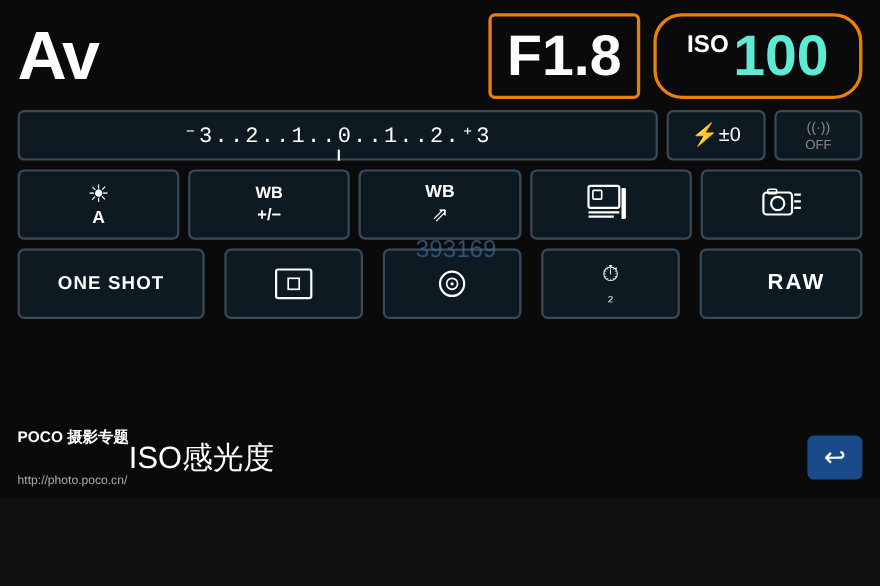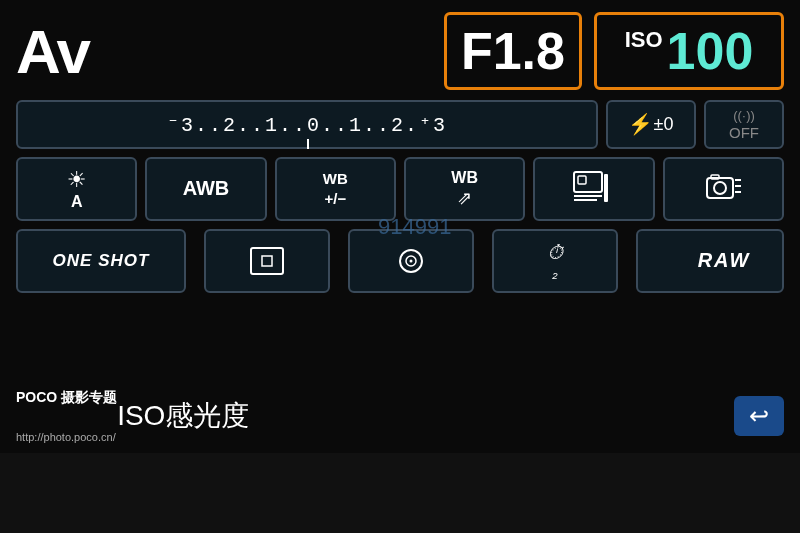--- a/index.html
+++ b/index.html
@@ -48,20 +48,21 @@
       font-weight: bold;
       color: white;
       min-width: 130px;
       text-align: center;
     }
     .iso-box {
       min-width: 190px;
       display: flex;
       align-items: center;
       gap: 4px;
+      border-radius: 26px;
     }
     .iso-label-small {
       font-size: 22px;
       font-weight: bold;
       color: white;
       align-self: flex-start;
       margin-top: 6px;
     }
     .iso-value {
       font-size: 52px;
@@ -136,21 +137,20 @@
       font-size: 13px;
       min-height: 64px;
       flex-direction: column;
     }
     
     .row4 {
       display: flex;
       align-items: flex-end;
       gap: 18px;
       margin-bottom: 10px;
-      font-style: italic;
     }
     
     .bottom-row {
       display: flex;
       align-items: center;
       justify-content: space-between;
       margin-top: auto;
     }
     .poco-label {
       display: flex;
@@ -219,35 +219,32 @@
       </span>
       <span class="exp-cursor"></span>
     </div>
     <div class="box-dark flash-box">
       <span style="font-size:20px;">⚡</span>
       <span style="font-size:18px;">±0</span>
     </div>
     <div class="box-dark wifi-box">
       <div style="text-align:center;">
         <div style="font-size:13px; color:#888; line-height:1.2;">((·))</div>
-        <div style="font-size:15px; color:#888;">OFF</div>
+        <div style="font-size:12px; color:#888;">OFF</div>
       </div>
     </div>
   </div>
 
   <div class="row3">
 
     <div class="icon-box">
       <span style="font-size:22px;">☀</span>
       <span style="font-size:16px; font-weight:bold;">A</span>
     </div>
 
-    <div class="icon-box">
-      <span style="font-size:20px; font-weight:bold;">AWB</span>
-    </div>
 
     <div class="icon-box">
       <span style="font-size:15px; font-weight:bold; text-align:center; line-height:1.3;">WB<br>+/−</span>
     </div>
 
     <div class="icon-box">
       <span style="font-size:16px; font-weight:bold;">WB</span>
       <span style="font-size:18px;">⇗</span>
     </div>
 
@@ -309,15 +306,15 @@
     <div class="poco-label">
       <span class="poco-text">POCO 摄影专题</span>
       <span class="poco-sub">http://photo.poco.cn/</span>
     </div>
     <div class="iso-bottom-label">ISO感光度</div>
     <div class="back-btn">
       <span style="font-size:24px;">↩</span>
     </div>
   </div>
 
-  <div class="watermark">914991</div>
+  <div class="watermark">393169</div>
 
 </div>
 
 </body></html>

